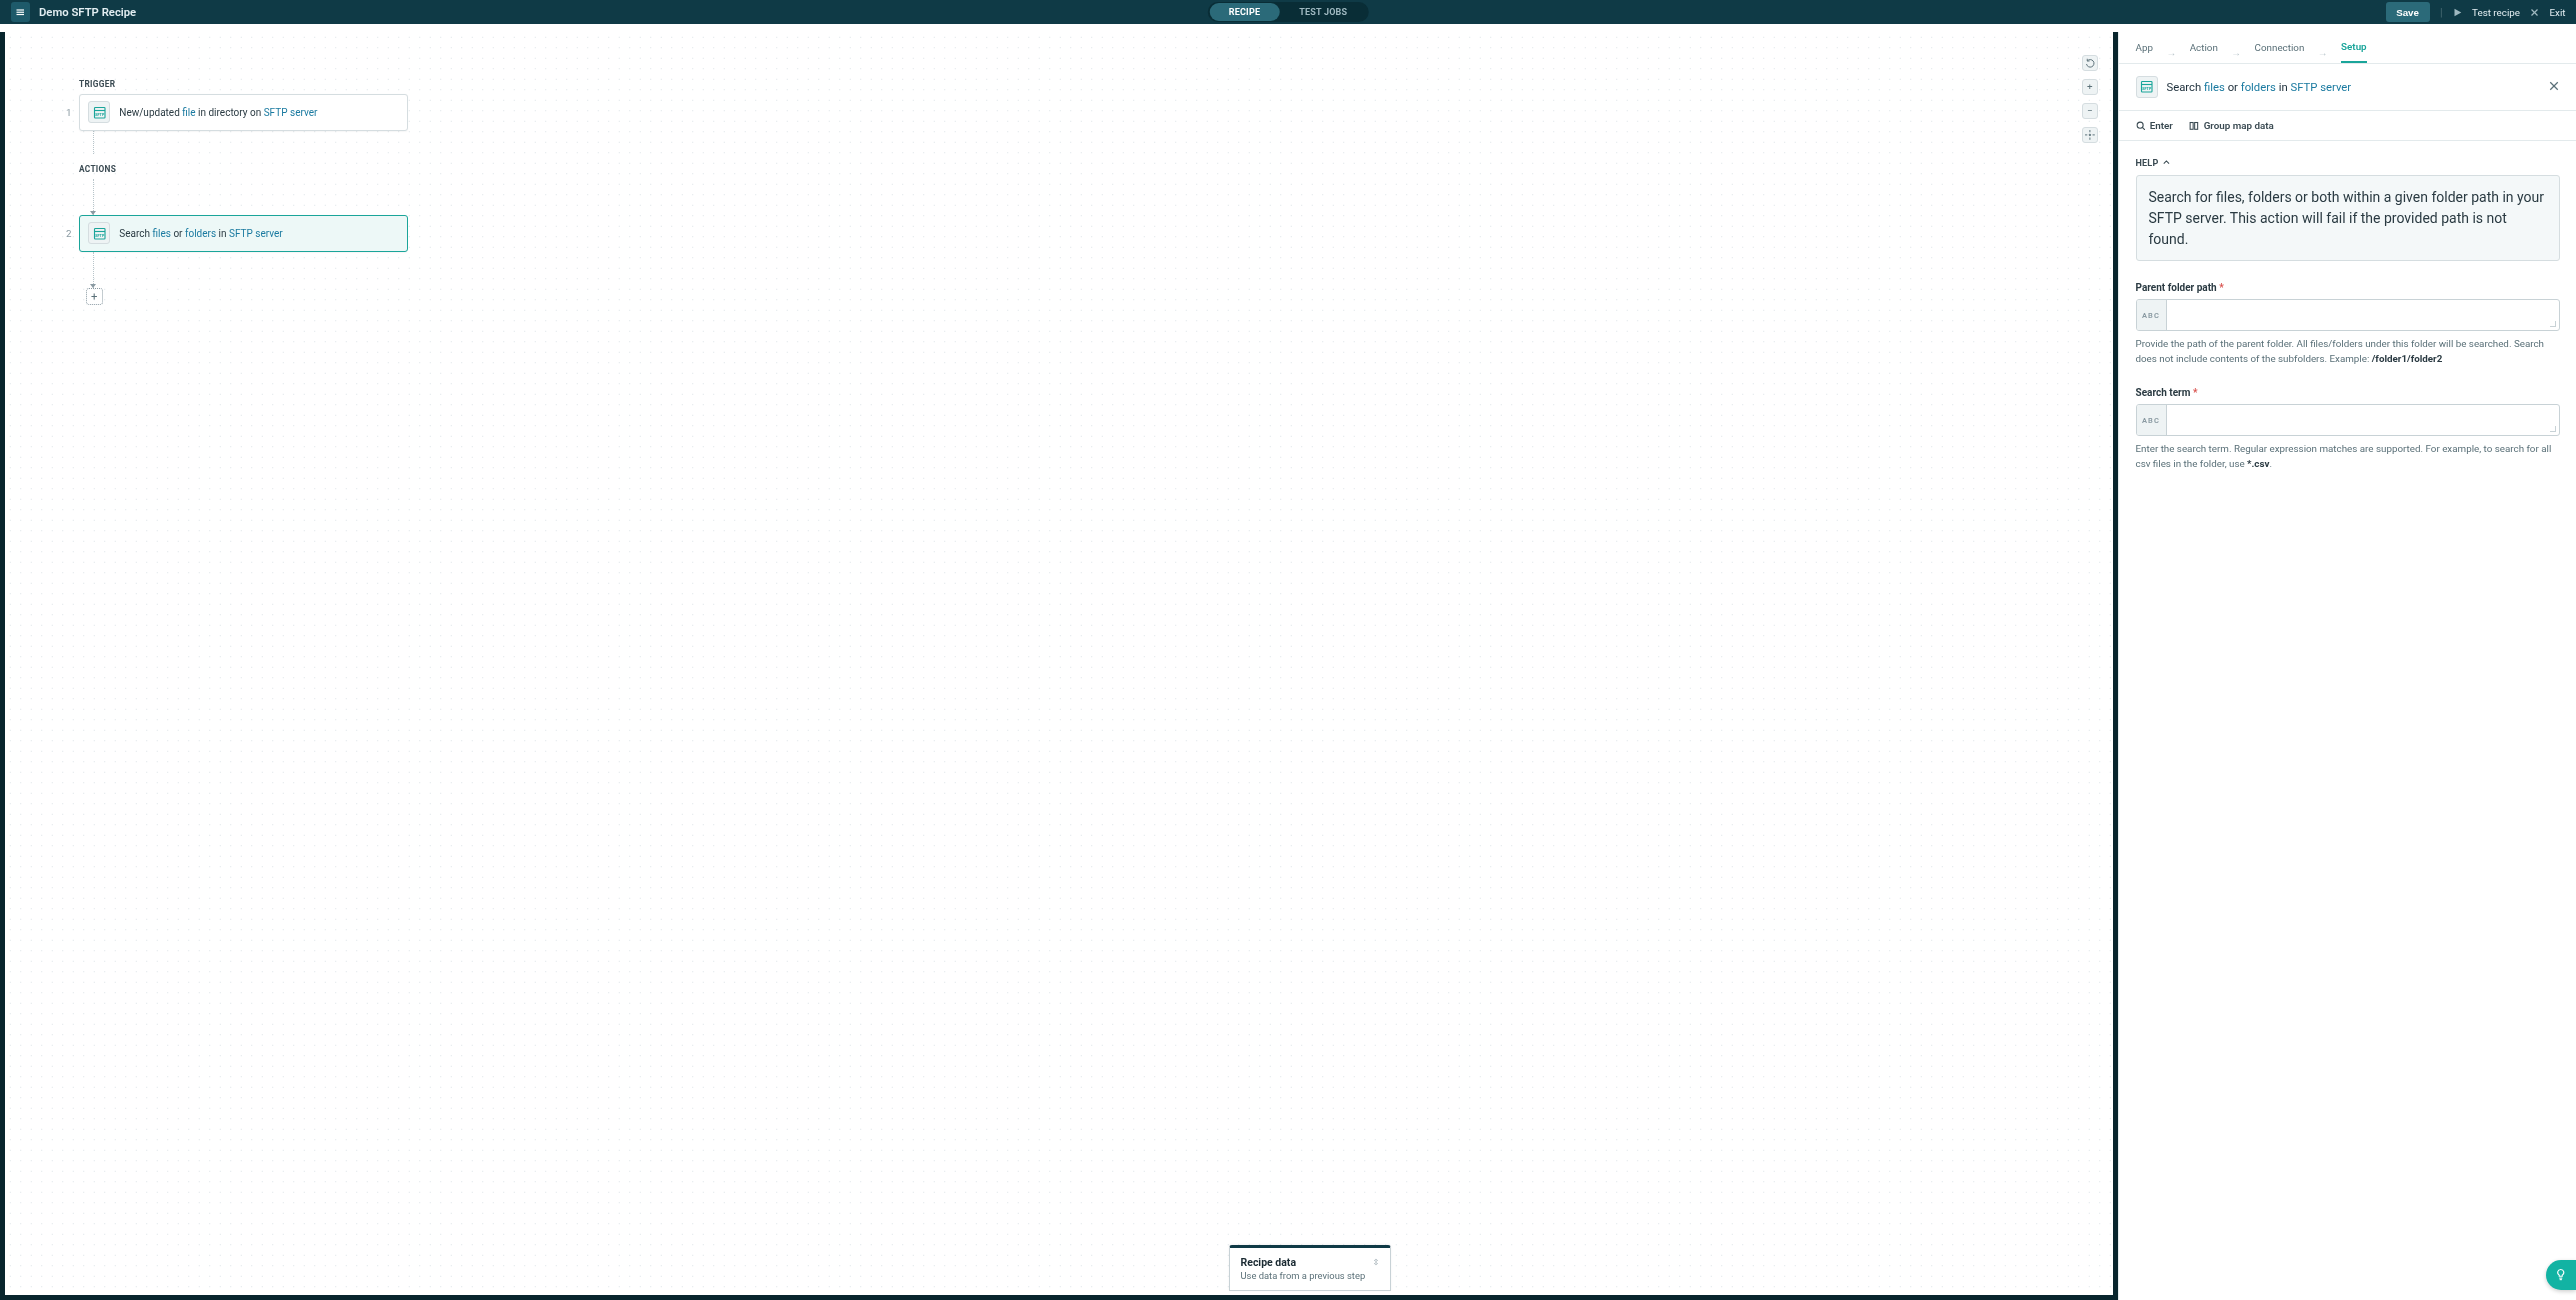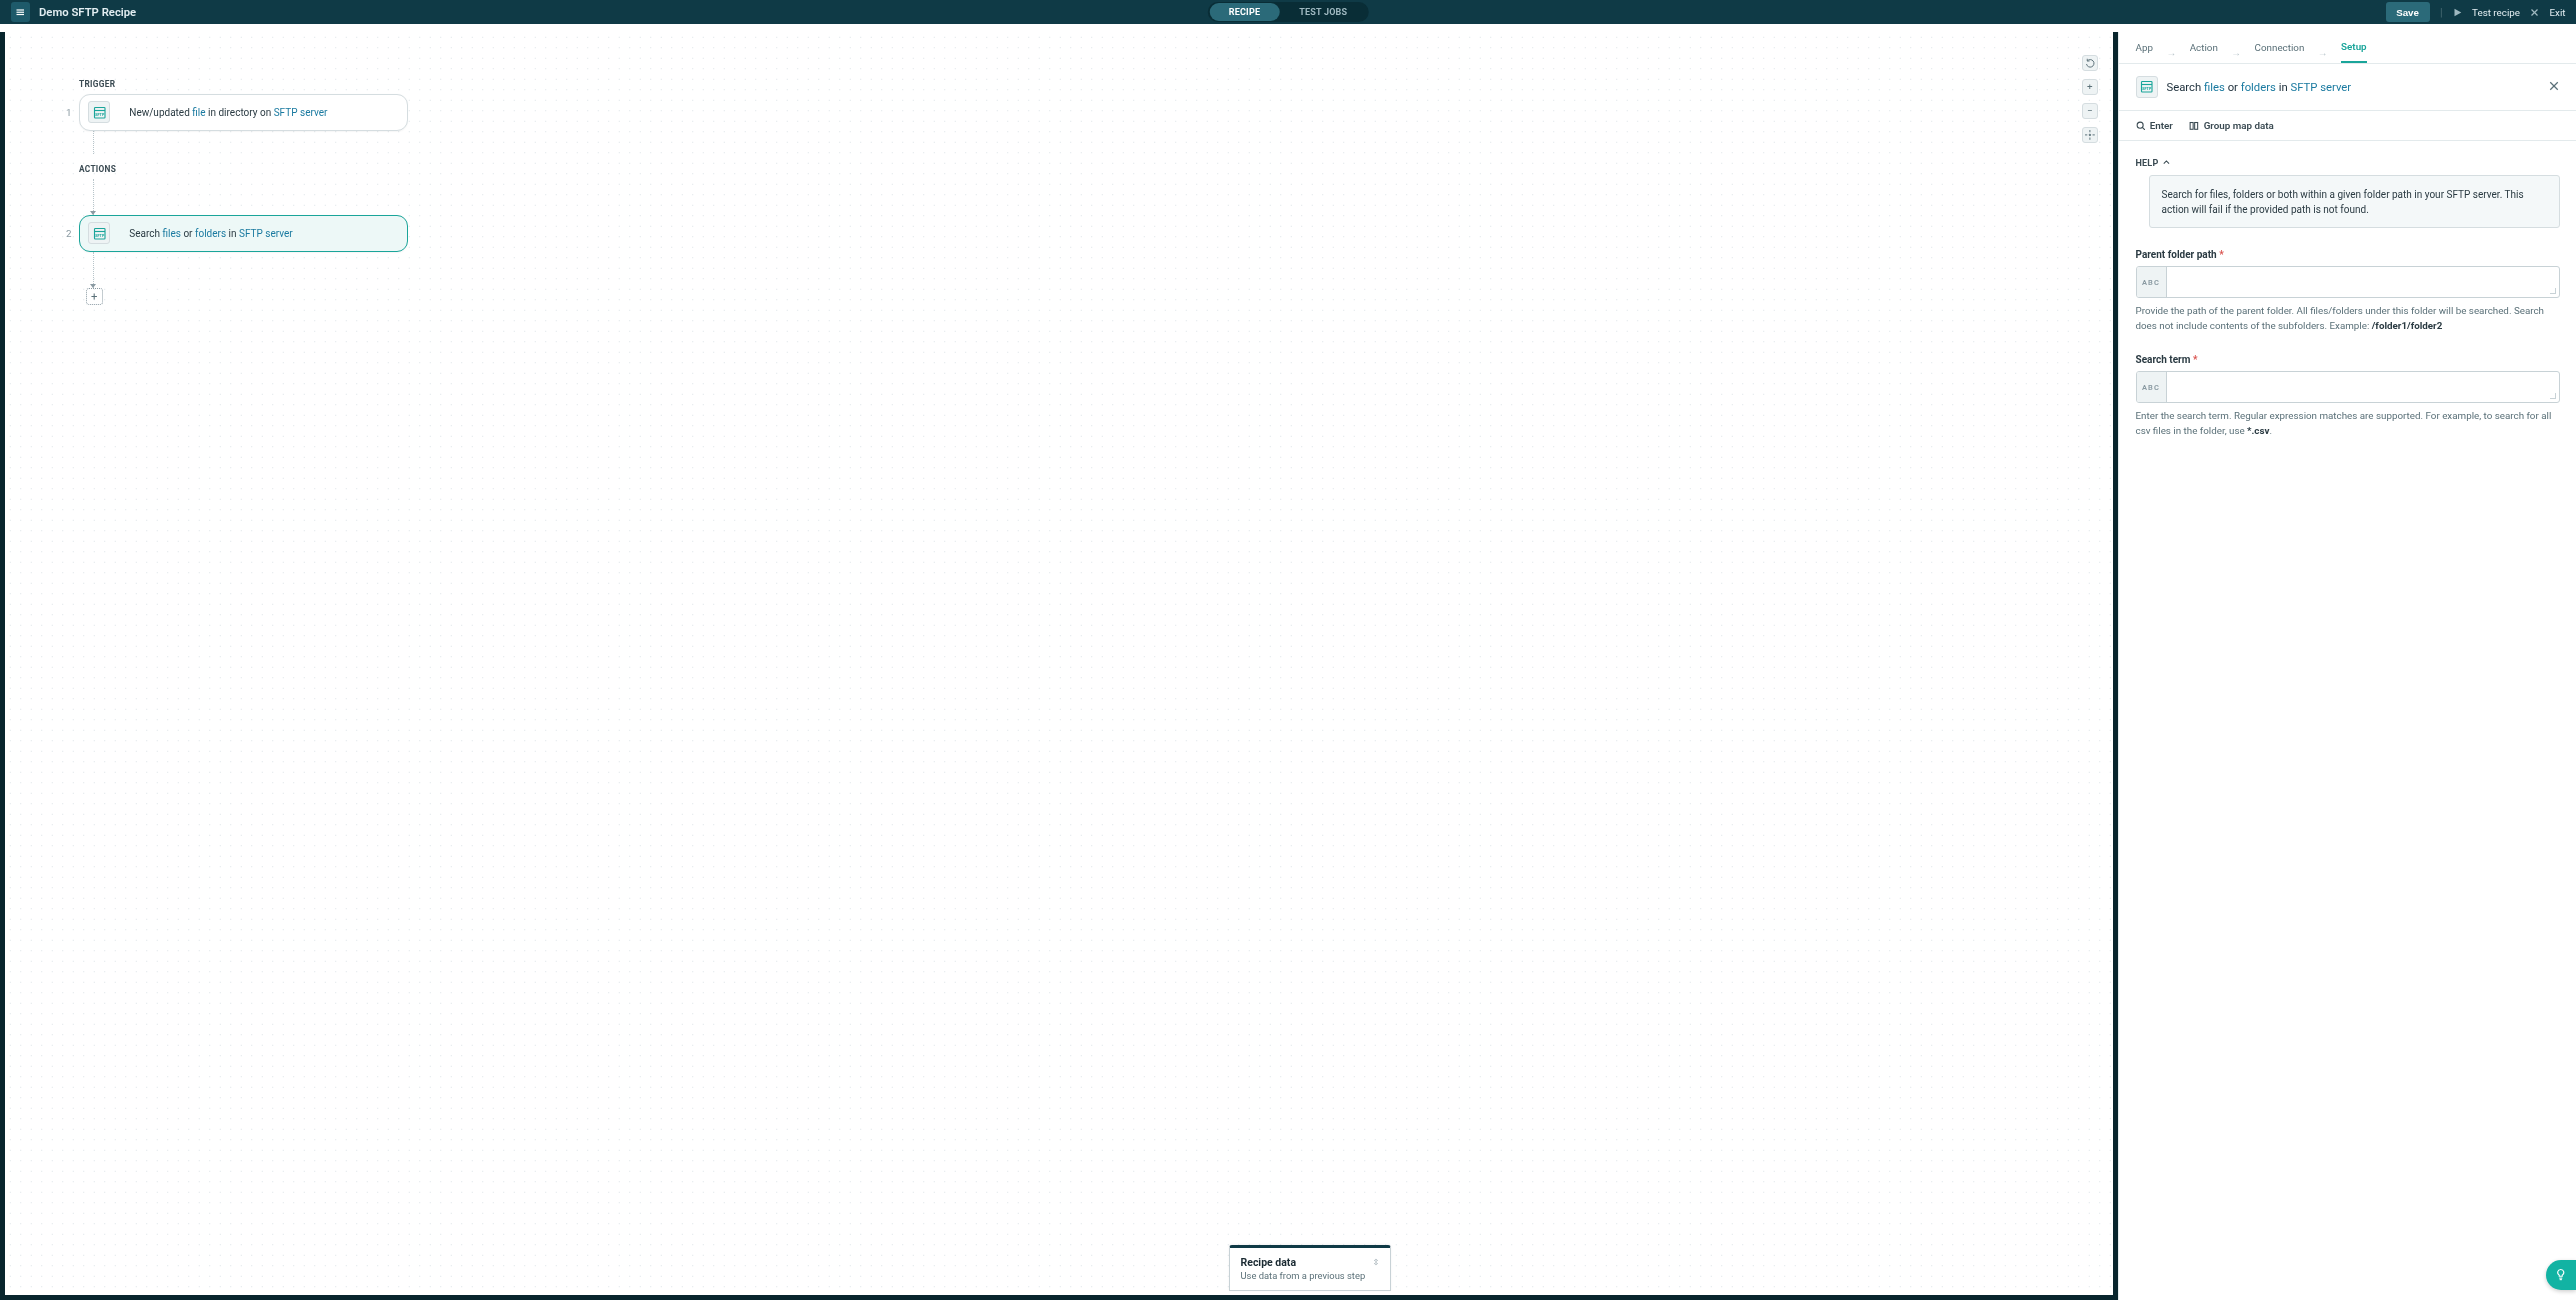--- a/index.html
+++ b/index.html
@@ -23,21 +23,21 @@
   background-size: 10.5px 10.5px;
 }
 
 .toolbox { position:absolute; top:22.5px; right:15px; display:flex; flex-direction:column; gap:7.5px; }
 .toolbtn { width:16.5px; height:16.5px; background:#eef3f4; border:0.8px solid #d5dde0; border-radius:3px; display:flex; align-items:center; justify-content:center; cursor:pointer; color:#5a7078; font-size:9.8px; }
 
 .flow { position:absolute; top:47px; left:50px; }
 .section-label { font-size:8.3px; font-weight:700; letter-spacing:0.3px; color:#3a4a52; margin-left:24px; margin-bottom:4.5px; }
 .step-row { display:flex; align-items:center; margin-bottom:0; }
 .step-num { width:16.5px; text-align:right; color:#8a9aa2; font-size:9.8px; margin-right:7.5px; }
-.step-card { width:329px; background:#fff; border:0.8px solid #d5dde0; border-radius:11px; padding:6.8px 8.3px; display:flex; align-items:center; gap:19px; box-shadow:0 0.8px 1.5px rgba(0,0,0,0.04); }
+.step-card { width:329px; background:#fff; border:0.8px solid #d5dde0; border-radius:3px; padding:6.8px 8.3px; display:flex; align-items:center; gap:9px; box-shadow:0 0.8px 1.5px rgba(0,0,0,0.04); }
 .step-card.selected { border:1.5px solid #1aa59a; background:#edf8f7; }
 .step-icon { width:22px; height:22px; border-radius:3px; background:#eef3f4; display:flex; align-items:center; justify-content:center; border:0.8px solid #d5dde0; }
 .sftp-icon { width:13.5px; height:13.5px; }
 .step-text { font-size:10px; color:#2a3a42; }
 .step-text .k { color:#1a7aa0; }
 
 .connector { margin-left:38px; width:1.5px; border-left:1.5px dotted #b8c5ca; }
 .connector.short { height:22.5px; }
 .connector.long { height:36px; position:relative; }
 .arrowhead { position:absolute; bottom:0; left:-3.8px; width:0; height:0; border-left:3px solid transparent; border-right:3px solid transparent; border-top:4.5px solid #8a9aa2; }
@@ -64,21 +64,21 @@
 .rhead .close { margin-left:auto; cursor:pointer; color:#5a7078; }
 .rhead .close svg{ width:12px; height:12px; }
 
 .subbar { display:flex; gap:16.5px; padding:9px 16.5px; border-bottom:0.8px solid #e3eaec; font-size:9.8px; }
 .subbtn { display:flex; align-items:center; gap:4.5px; color:#3a4a52; cursor:pointer; font-weight:600; }
 .subbtn svg { width:9.8px; height:9.8px; }
 
 .form-area { padding:16.5px; }
 .help-label { font-size:9px; font-weight:700; color:#3a4a52; letter-spacing:0.2px; display:flex; align-items:center; gap:4.5px; cursor:pointer; }
 .help-label svg{ width:6.8px; height:6.8px; }
-.help-box { margin-top:7.5px; background:#f4f8f9; border:0.8px solid #d5dde0; border-radius:3px; padding:10.5px 12px; font-size:10px; color:#2a3a42; line-height:1.5;margin-left:13px; }
+.help-box { margin-top:7.5px; background:#f4f8f9; border:0.8px solid #d5dde0; border-radius:3px; padding:10.5px 12px; font-size:14px; color:#2a3a42; line-height:1.5; }
 
 .field { margin-top:21px; }
 .field-label { font-size:10px; font-weight:700; color:#2a3a42; }
 .req { color:#d9534f; }
 .field-input-wrap { margin-top:6px; display:flex; border:0.8px solid #c8d2d6; border-radius:3px; overflow:hidden; }
 .prefix { width:30px; background:#eef3f4; border-right:0.8px solid #c8d2d6; display:flex; align-items:center; justify-content:center; font-size:7.5px; letter-spacing:1.1px; color:#8a9aa2; font-weight:600; }
 .field-input { flex:1; min-height:30px; padding:7.5px; resize:vertical; border:none; outline:none; font-family:inherit; font-size:10px; position:relative; }
 .resize-corner { position:absolute; right:3px; bottom:3px; width:6px; height:6px; border-right:1.5px solid #c8d2d6; border-bottom:1.5px solid #c8d2d6; }
 .field-help { margin-top:6px; font-size:9.8px; color:#5a7078; line-height:1.5; }
 .field-help b { font-weight:700; color:#2a3a42; }

